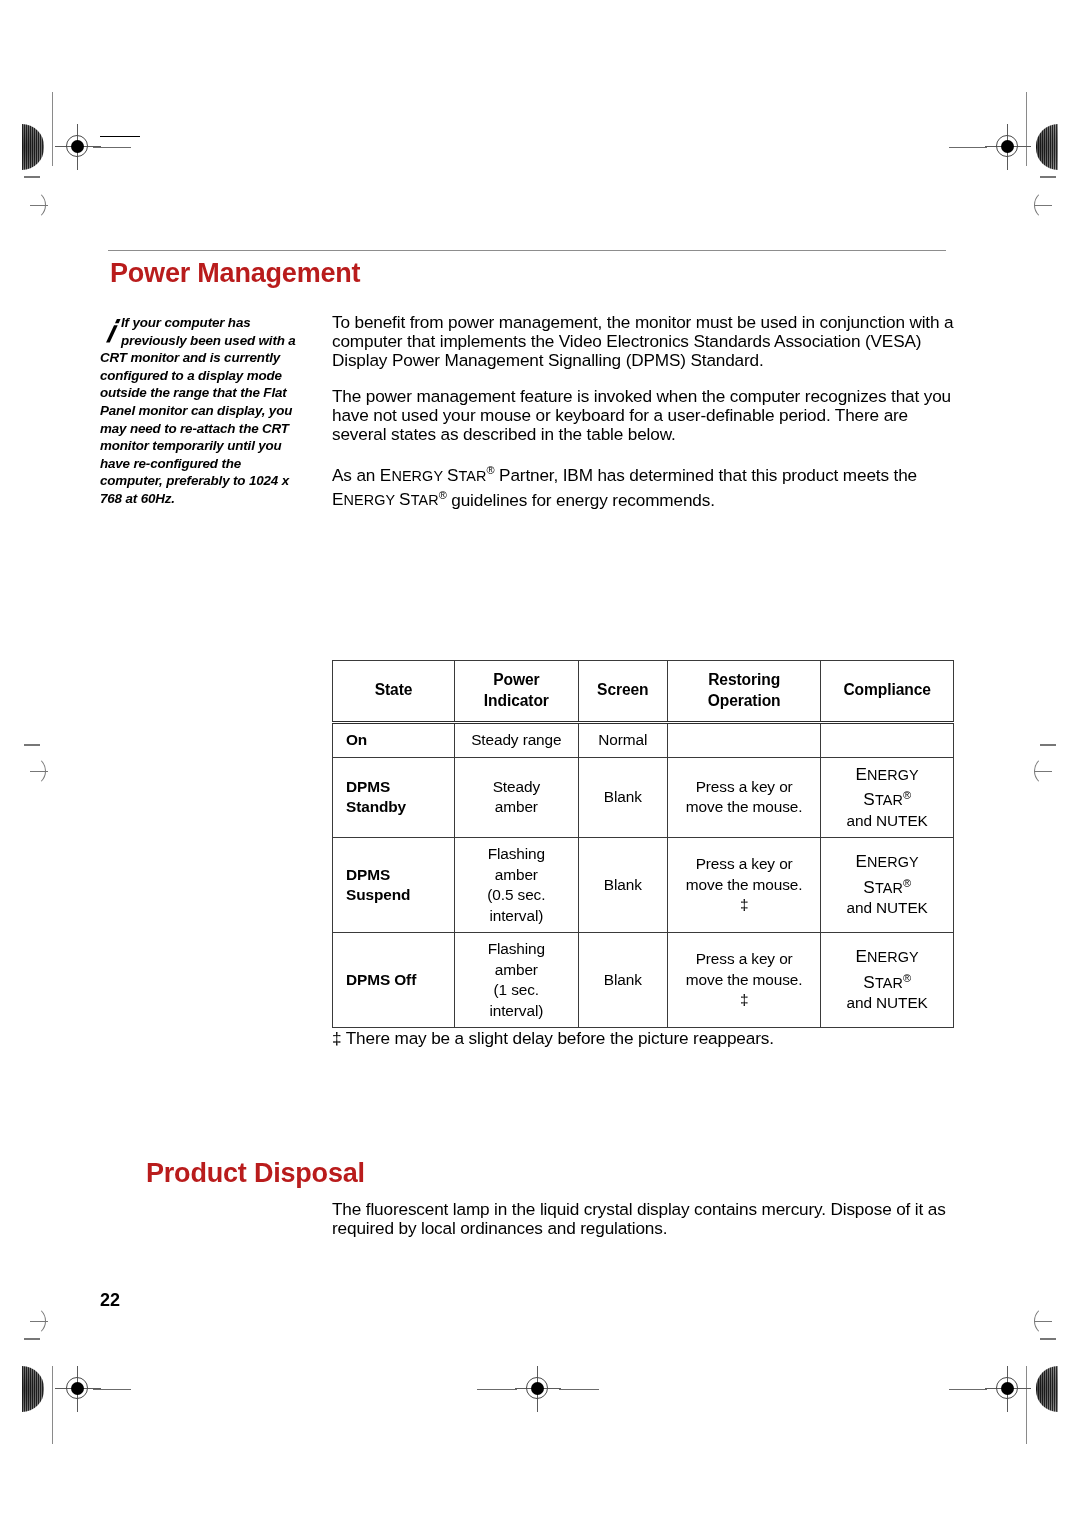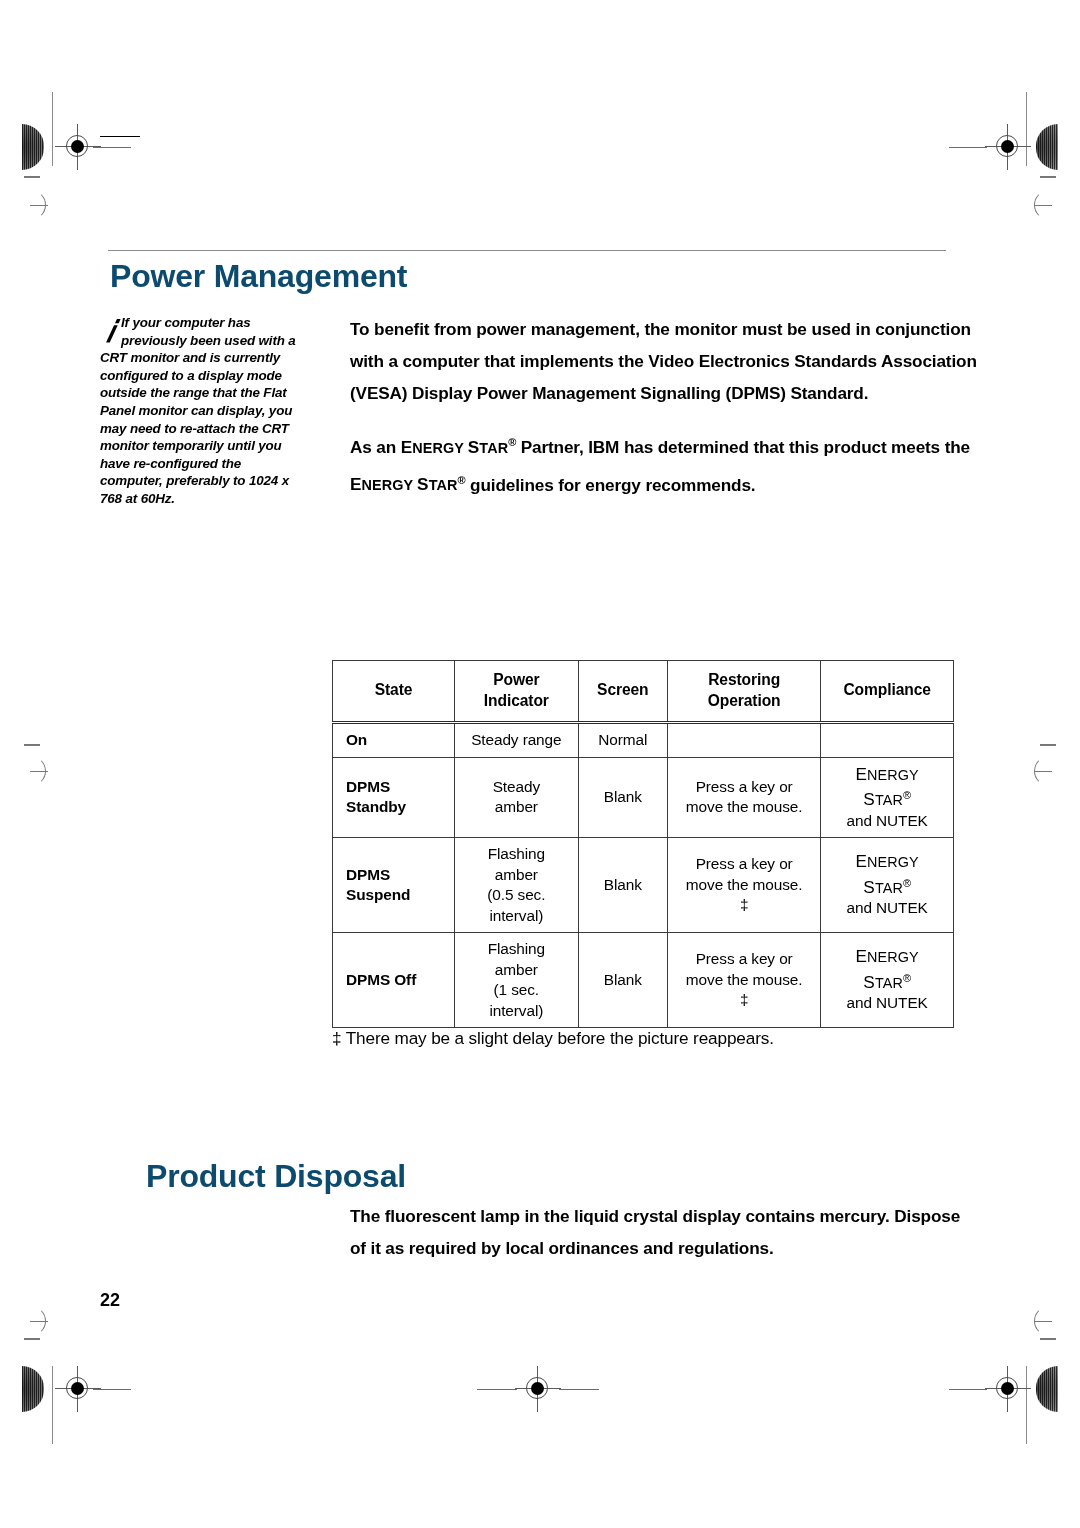--- a/index.html
+++ b/index.html
@@ -129,23 +129,23 @@
     height: 1.2px;
     background: #8d8d8d;
   }
 
   h1.title {
     position: absolute;
     margin: 0;
     left: 110px;
     font-family: "Liberation Sans", sans-serif;
     font-weight: bold;
-    font-size: 32px;
+    font-size: 27px;
     letter-spacing: -0.2px;
-    color: #0c4a6e;
+    color: #b91c1c;
   }
   h1.title.power { top: 258px; }
   h1.title.disposal { top: 1158px; margin-left: 36px; }
 
   .note {
     position: absolute;
     left: 100px;
     top: 314px;
     width: 205px;
     font-size: 13.4px;
@@ -160,26 +160,25 @@
     font-family: "Liberation Serif", serif;
     font-style: italic;
     font-weight: bold;
     font-size: 31px;
     line-height: 31px;
     margin: 2px 7px 0 6px;
   }
 
   .body-col {
     position: absolute;
-    left: 350px;
+    left: 332px;
     width: 630px;
     font-size: 17.2px;
-    line-height: 32px;
+    line-height: 19px;
     letter-spacing: -0.15px;
-    font-weight: bold;
   }
   .body-col p { margin: 0 0 17px 0; }
   .body-col.intro { top: 313px; }
   .body-col.disposal { top: 1200px; }
 
   .smallcaps {
     font-size: 14.4px;
     letter-spacing: 0.1px;
   }
   .smallcaps .cap { font-size: 17.2px; }
@@ -321,20 +320,21 @@
     <div class="section-rule"></div>
 
     <h1 class="title power">Power Management</h1>
 
     <div class="note">
       <span class="info-i">𝑖</span><span>If your computer has previously been used with a CRT monitor and is currently configured to a display mode outside the range that the Flat Panel monitor can display, you may need to re-attach the CRT monitor temporarily until you have re-configured the computer, preferably to 1024 x 768 at 60Hz.</span>
     </div>
 
     <div class="body-col intro">
       <p>To benefit from power management, the monitor must be used in conjunction with a computer that implements the Video Electronics Standards Association (VESA) Display Power Management Signalling (DPMS) Standard.</p>
+      <p>The power management feature is invoked when the computer recognizes that you have not used your mouse or keyboard for a user-definable period. There are several states as described in the table below.</p>
       <p><span>As an </span><span class="smallcaps"><span class="cap">E</span>NERGY <span class="cap">S</span>TAR</span><sup class="reg">®</sup><span> Partner, IBM has determined that this product meets the </span><span class="smallcaps"><span class="cap">E</span>NERGY <span class="cap">S</span>TAR</span><sup class="reg">®</sup><span> guidelines for energy recommends.</span></p>
     </div>
 
     <table class="pm-table">
       <thead>
         <tr>
           <th class="col-state">
             <span>State</span>
           </th>
           <th class="col-power">

